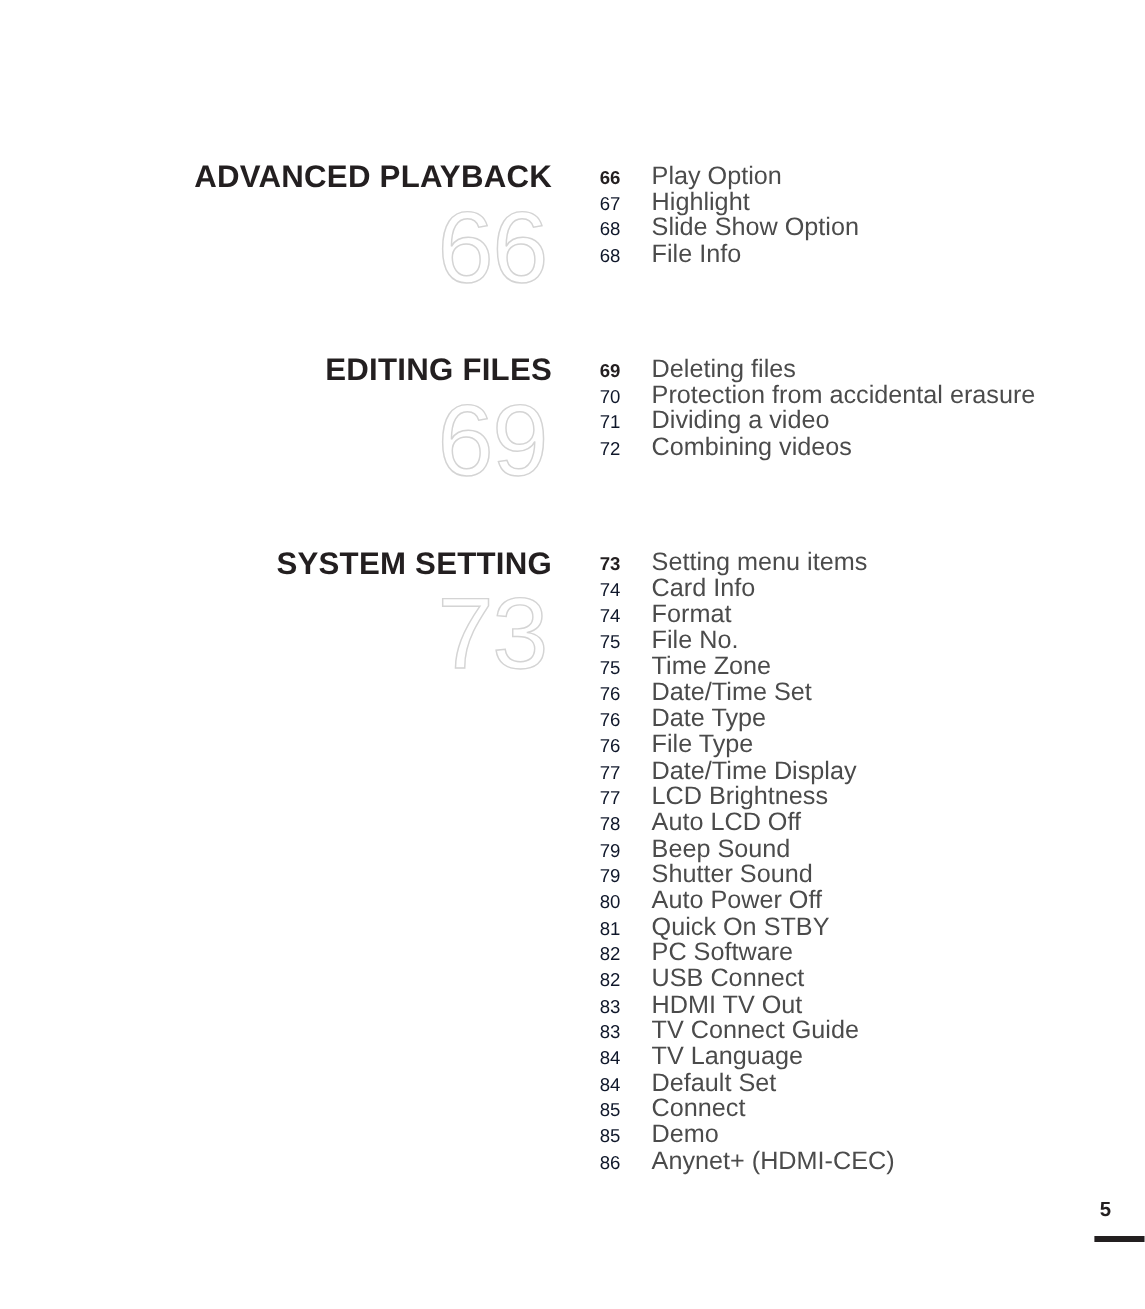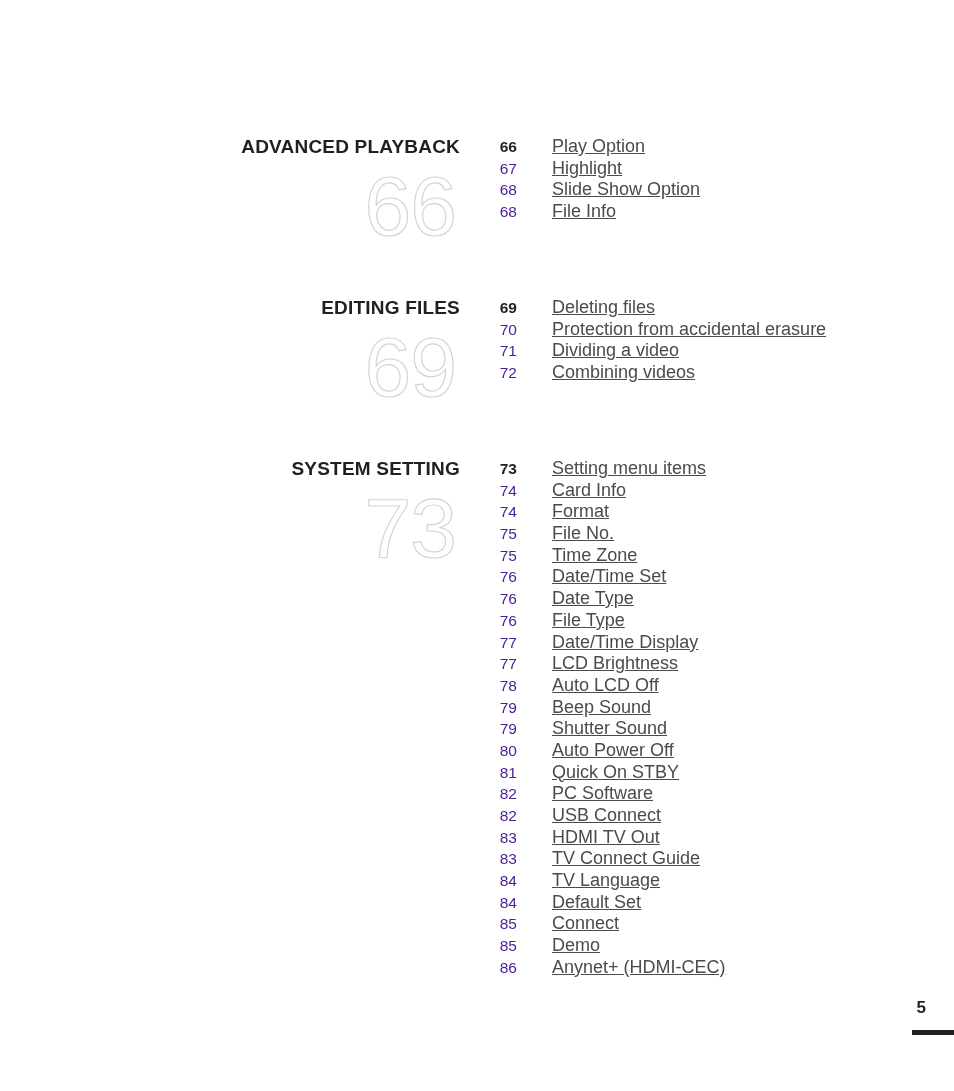--- a/index.html
+++ b/index.html
@@ -28,21 +28,21 @@
 
   
   .sec-left {
     position: absolute;
     left: 0;
     top: 0;
     width: 460px;
     text-align: right;
   }
   .sec-heading {
-    font-size: 19px;
+    font-size: 26px;
     font-weight: bold;
     letter-spacing: 0.2px;
     color: #231f20;
     line-height: 22px;
     white-space: nowrap;
   }
   .sec-ghost {
     margin-top: 6px;
     font-size: 84px;
     line-height: 84px;
@@ -63,30 +63,29 @@
   }
   .entry-row {
     display: flex;
     align-items: baseline;
     height: 21.7px;
   }
   .entry-page {
     width: 47px;
     text-align: right;
     font-size: 15.5px;
-    color: #4c1d95;
+    color: #0f172a;
     line-height: 21.7px;
   }
   .entry-label {
-    margin-left: 35px;
-    font-size: 18px;
+    margin-left: 26px;
+    font-size: 21px;
     color: #4b4b4b;
     line-height: 21.7px;
     white-space: nowrap;
-    text-decoration: underline;
   }
   .entry-row.first .entry-page {
     font-weight: bold;
     color: #231f20;
   }
 
   
   #footer {
     position: absolute;
     left: 0;

